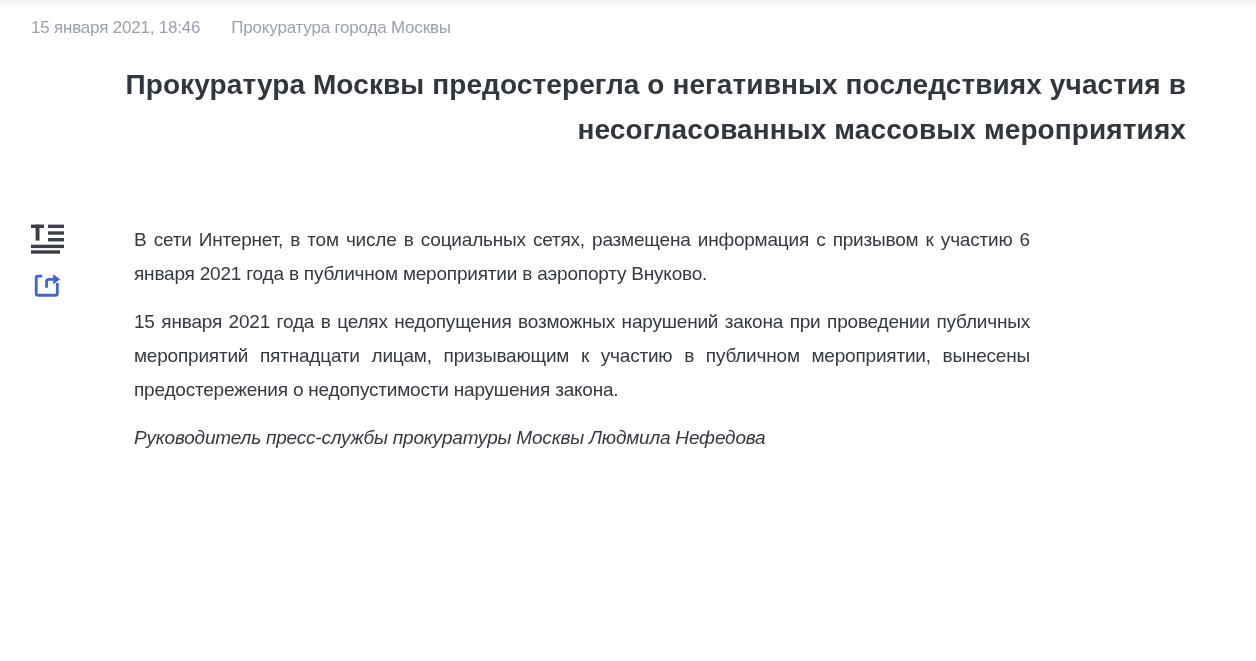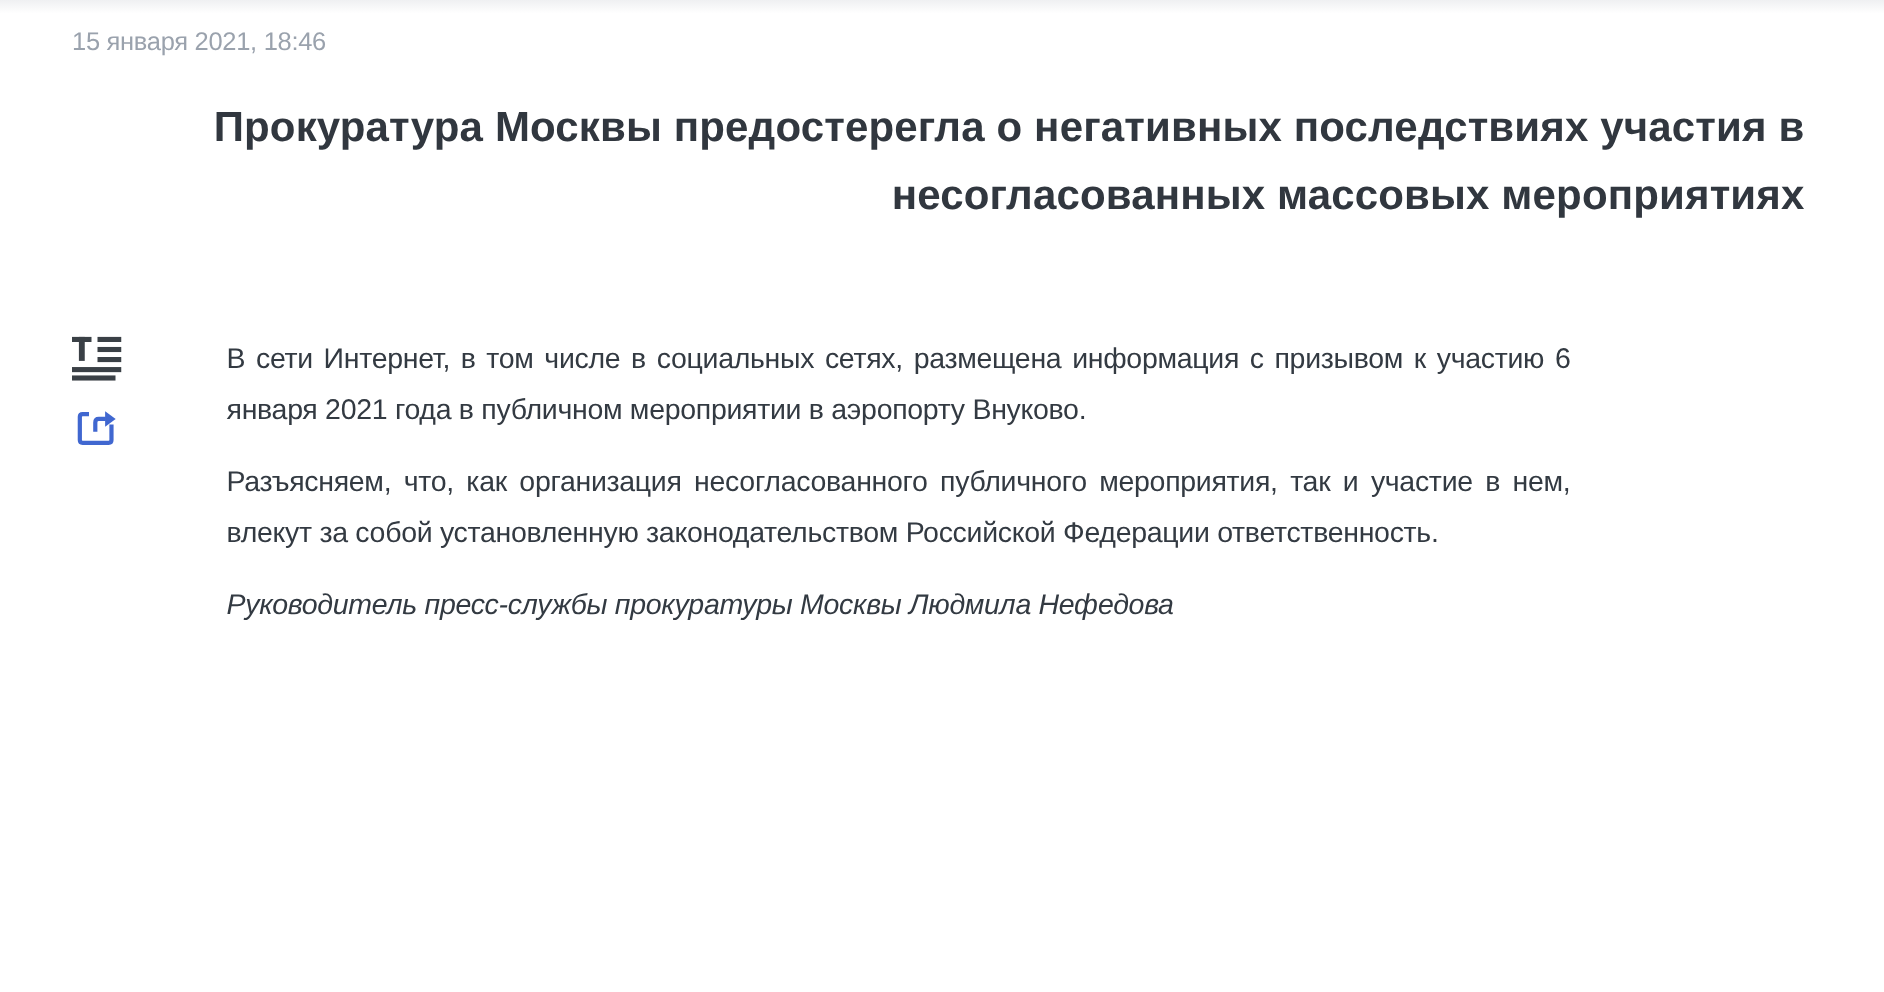--- a/index.html
+++ b/index.html
@@ -16,21 +16,21 @@
 
   .top-fade {
     position: absolute;
     top: 0; left: 0;
     width: 100%; height: 9px;
     background: linear-gradient(#eff0f2, #ffffff);
   }
 
   .content {
     position: relative;
-    padding-left: 48px;
+    padding-left: 31px;
     padding-right: 40px;
   }
 
   .meta {
     display: flex;
     gap: 31px;
     padding-top: 17px;
     font-size: 17px;
     line-height: 21px;
     color: #9AA2AD;
@@ -93,20 +93,21 @@
 </head>
 <body>
 
 <div class="page">
   <div class="top-fade"></div>
 
   <div class="content">
 
     <div class="meta">
       <span class="meta-date">15 января 2021, 18:46</span>
+      <span class="meta-source">Прокуратура города Москвы</span>
     </div>
 
     <h1 class="headline">Прокуратура Москвы предостерегла о негативных последствиях участия в несогласованных массовых мероприятиях</h1>
 
     <div class="article">
 
       <div class="tools">
         <button class="icon-btn" aria-label="Размер текста">
           <svg width="33" height="30" viewBox="0 0 33 30" xmlns="http://www.w3.org/2000/svg">
             <g fill="#3A4046">
@@ -124,19 +125,19 @@
           <svg width="32" height="30" viewBox="0 0 32 32" xmlns="http://www.w3.org/2000/svg">
             <path d="M11 7.5 H6.5 Q4.5 7.5 4.5 9.5 V26 Q4.5 28 6.5 28 H25 Q27 28 27 26 V15" fill="none" stroke="#4067D0" stroke-width="3"></path>
             <path d="M15.5 20 V13.5 Q15.5 11 18 11 H23" fill="none" stroke="#4067D0" stroke-width="3"></path>
             <path d="M22.5 5.5 L30 11 L22.5 16.5 Z" fill="#4067D0"></path>
           </svg>
         </button>
       </div>
 
       <div class="text-col">
         <p>В сети Интернет, в том числе в социальных сетях, размещена информация с призывом к участию 6 января 2021 года в публичном мероприятии в аэропорту Внуково.</p>
-        <p>Разъясняем, что, как организация несогласованного публичного мероприятия, так и участие в нем, влекут за собой установленную законодательством Российской Федерации ответственность.</p>
+        <p>15 января 2021 года в целях недопущения возможных нарушений закона при проведении публичных мероприятий пятнадцати лицам, призывающим к участию в публичном мероприятии, вынесены предостережения о недопустимости нарушения закона.</p>
         <p class="signature">Руководитель пресс-службы прокуратуры Москвы Людмила Нефедова</p>
       </div>
 
     </div>
   </div>
 </div>
 
 </body></html>

